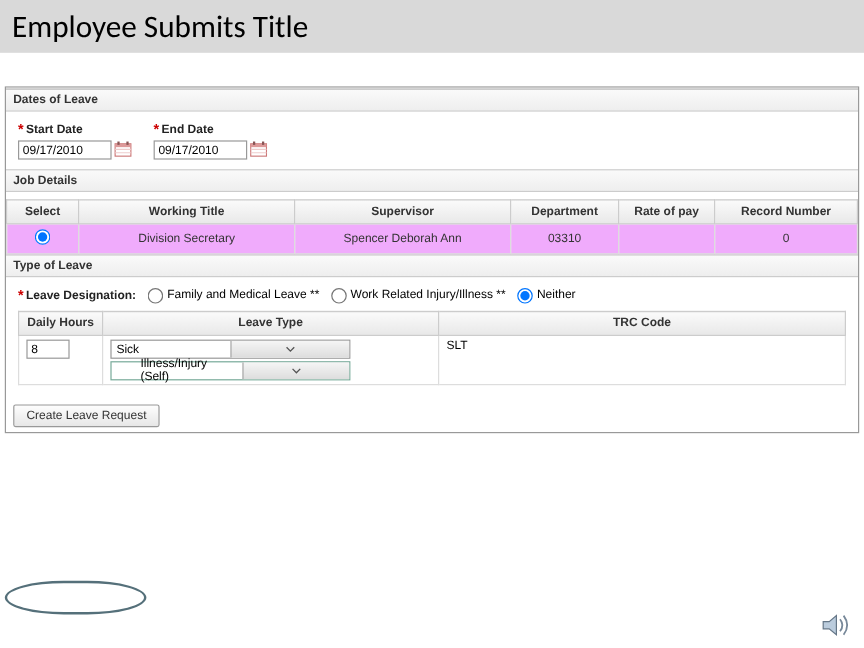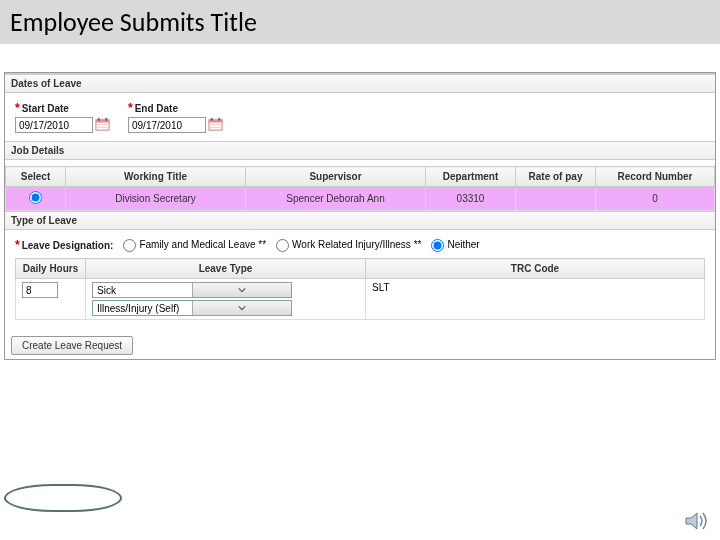--- a/index.html
+++ b/index.html
@@ -27,21 +27,21 @@
   .radio-opt input { margin: 0; }
   .leave-table { width: 100%; border-collapse: collapse; margin-top: 6px; }
   .leave-table th { background: linear-gradient(#fafafa,#e8e8e8); border: 1px solid #ccc; padding: 4px 6px; font-size: 10px; font-weight: bold; color: #333; text-align: center; }
   .leave-table td { border: 1px solid #ddd; padding: 3px 6px; font-size: 10px; text-align: left; vertical-align: top; }
   .small-input { width: 36px; height: 16px; font-size: 10px; border: 1px solid #999; padding: 0 3px; }
   .select-wrap { display: flex; flex-direction: column; gap: 2px; }
   .select { display: flex; align-items: center; border: 1px solid #999; background: #fff; height: 16px; width: 200px; }
   .select span { flex: 1; padding: 0 4px; font-size: 10px; }
   .select .chev { width: 14px; height: 14px; background: linear-gradient(#f5f5f5,#ddd); border-left: 1px solid #aaa; display: flex; align-items: center; justify-content: center; }
   .select .chev svg { width: 8px; height: 8px; }
-  .select.secondary { border-color: #7a9; width: 200px; }
+  .select.secondary { border-color: #7a9; width: 200px; padding-left: 20px; }
   .trc { font-size: 10px; padding-left: 30px; margin-left: 18px; }
   .create-btn { margin: 8px 0 4px 6px; display: inline-block; padding: 3px 10px; font-size: 10px; background: linear-gradient(#fdfdfd,#e7e7e7); border: 1px solid #999; border-radius: 2px; color: #333; cursor: pointer; }
   .ring { position: absolute; border: 2px solid #55707a; border-radius: 50%/60%; pointer-events: none; }
   .ring1 { left: 4px; bottom: 28px; width: 118px; height: 28px; }
   .speaker-icon { position: absolute; right: 10px; bottom: 8px; width: 26px; height: 22px; }
   .speaker-icon svg { width: 26px; height: 22px; }
 </style>
 </head>
 <body>
 

